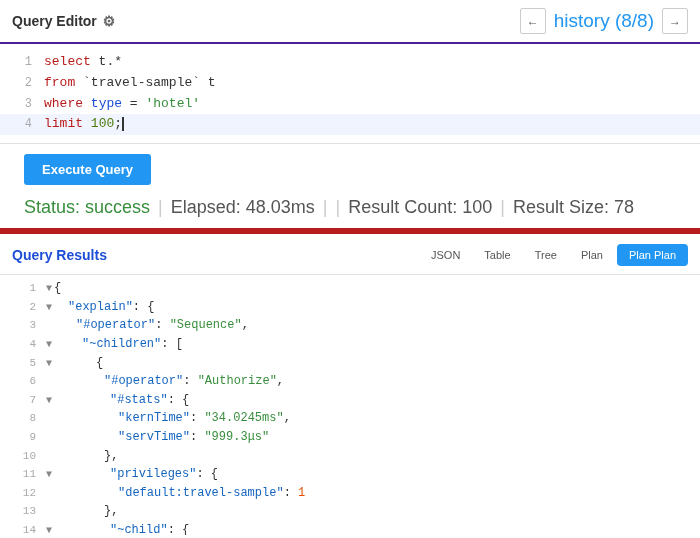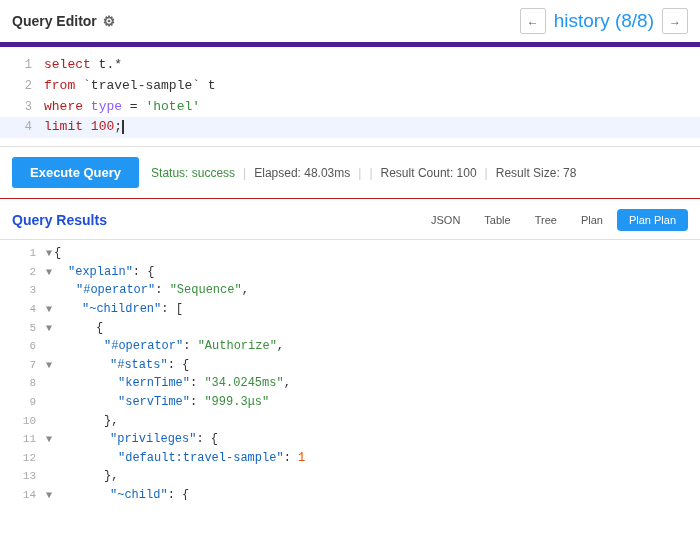--- a/index.html
+++ b/index.html
@@ -12,21 +12,21 @@
       min-height: 538px;
       overflow: hidden;
     }
 
     
     .query-editor-header {
       display: flex;
       align-items: center;
       justify-content: space-between;
       padding: 8px 12px;
-      border-bottom: 5px solid #4c1d95;
+      border-bottom: 2px solid #4c1d95;
     }
     .query-editor-title {
       display: flex;
       align-items: center;
       gap: 6px;
       font-weight: 600;
       font-size: 14px;
       color: #333;
     }
     .gear-icon {
@@ -76,57 +76,57 @@
     }
     .line-num {
       color: #aaa;
       min-width: 24px;
       text-align: right;
       margin-right: 12px;
       user-select: none;
       font-size: 12px;
     }
     .kw-blue { color: #b91c1c; }
-    .kw-green { color: #8b5cf6; font-weight: 500; margin-top: 19px; }
+    .kw-green { color: #1d4ed8; font-weight: 500; margin-top: 19px; }
     .str-green { color: #388e3c; }
     .backtick { color: #333; }
-    .num-blue { color: #b91c1c; }
+    .num-blue { color: #4d7c0f; }
     .cursor {
       display: inline-block;
       width: 2px;
       height: 14px;
       background: #333;
       vertical-align: text-bottom;
     }
 
     
     .execute-bar {
       display: flex;
       align-items: center;
-      padding: 10px 12px;
-      border-bottom: 1px solid #b91c1c;
+      padding: 10px 24px;
+      border-bottom: 6px solid #b91c1c;
       gap: 12px;
       flex-wrap: wrap;
     }
     .execute-btn {
       background: #2196F3;
       color: #fff;
       border: none;
       padding: 8px 18px;
       font-size: 13px;
       font-weight: 600;
       border-radius: 3px;
       cursor: pointer;
     }
     .status-bar {
       display: flex;
       align-items: center;
       gap: 8px;
       color: #555;
-      font-size: 12px;
+      font-size: 18px;
       flex-wrap: wrap;
     }
     .status-sep {
       color: #ccc;
     }
     .status-success { color: #388e3c; }
 
     
     .results-header {
       display: flex;

